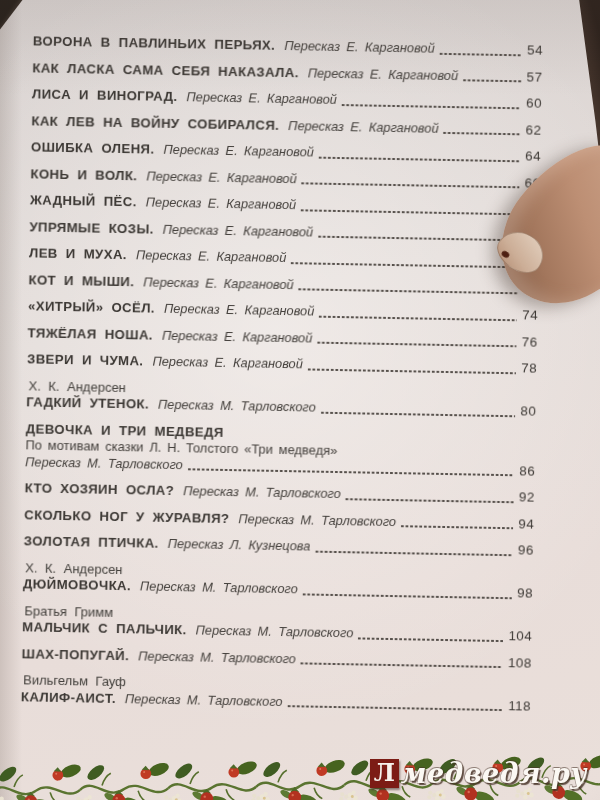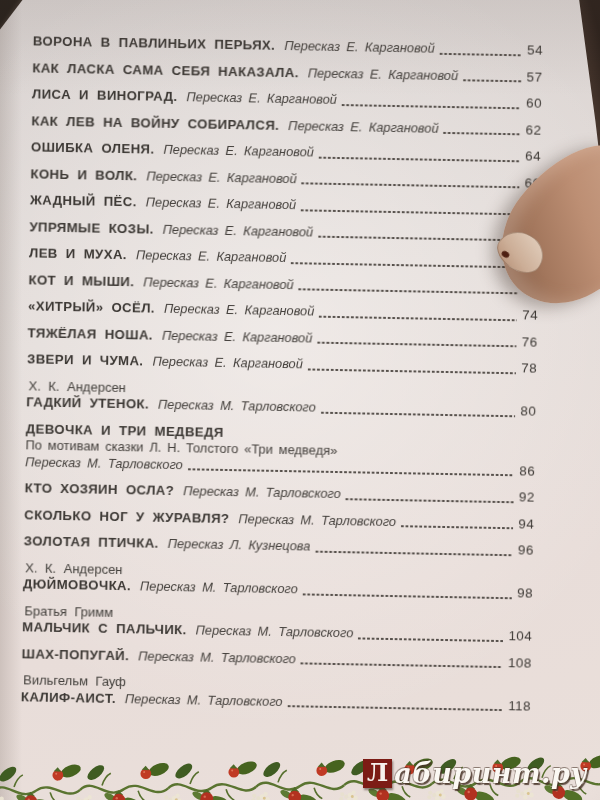--- a/index.html
+++ b/index.html
@@ -363,15 +363,15 @@
   <div class="finger">
     <div class="nail">
       <div class="nail-spot"></div>
     </div>
   </div>
 
   <div class="vignette"></div>
 
   <div class="watermark">
     <span class="wm-box">Л</span>
-    <span class="wm-text">абиринт.ру</span>
+    <span class="wm-text">медведя.ру</span>
   </div>
 </div>
 
 </body></html>

